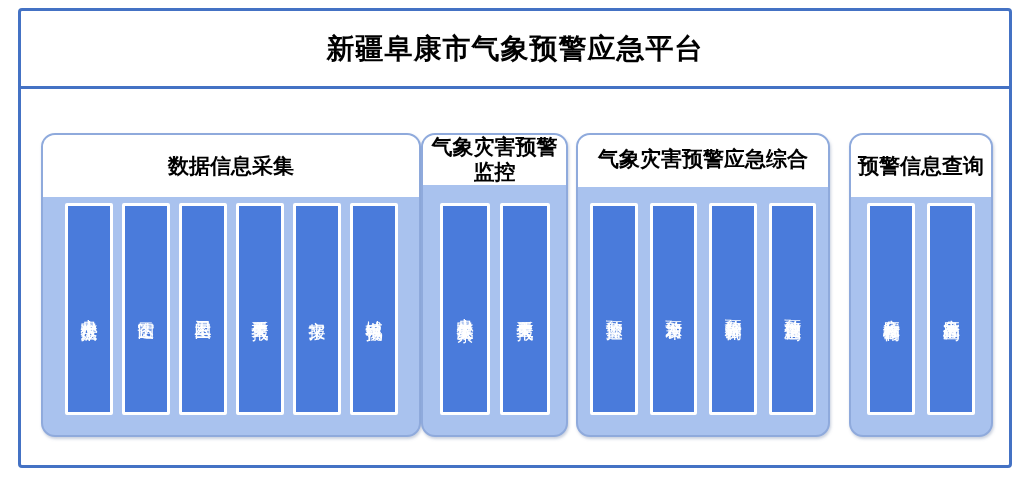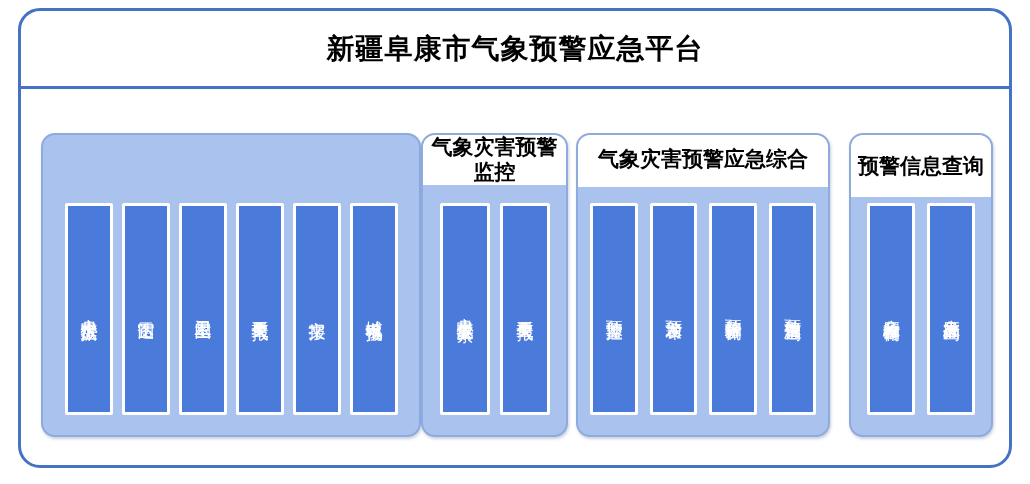--- a/index.html
+++ b/index.html
@@ -16,21 +16,21 @@
 
   
   .platform-frame {
     position: absolute;
     left: 18px;
     top: 8px;
     width: 994px;
     height: 460px;
     box-sizing: border-box;
     border: 3px solid #4472C4;
-    border-radius: 22px;
+    border-radius: 4px;
     background: #ffffff;
   }
 
   .platform-header {
     position: absolute;
     left: 0;
     top: 0;
     right: 0;
     height: 75px;
     border-bottom: 3px solid #4472C4;
@@ -145,20 +145,23 @@
 
 <div class="platform-frame">
 
   <div class="platform-header">
     <div class="platform-title">新疆阜康市气象预警应急平台</div>
   </div>
 
   <div class="platform-body">
 
     <div class="group-panel" id="panel-0">
+      <div class="group-header">
+        <div class="group-title">数据信息采集</div>
+      </div>
       <div class="group-items">
         <div class="item-bar">
           <span class="item-label">中小尺度数据</span>
         </div>
         <div class="item-bar">
           <span class="item-label">雷达图</span>
         </div>
         <div class="item-bar">
           <span class="item-label">卫星云图</span>
         </div>

